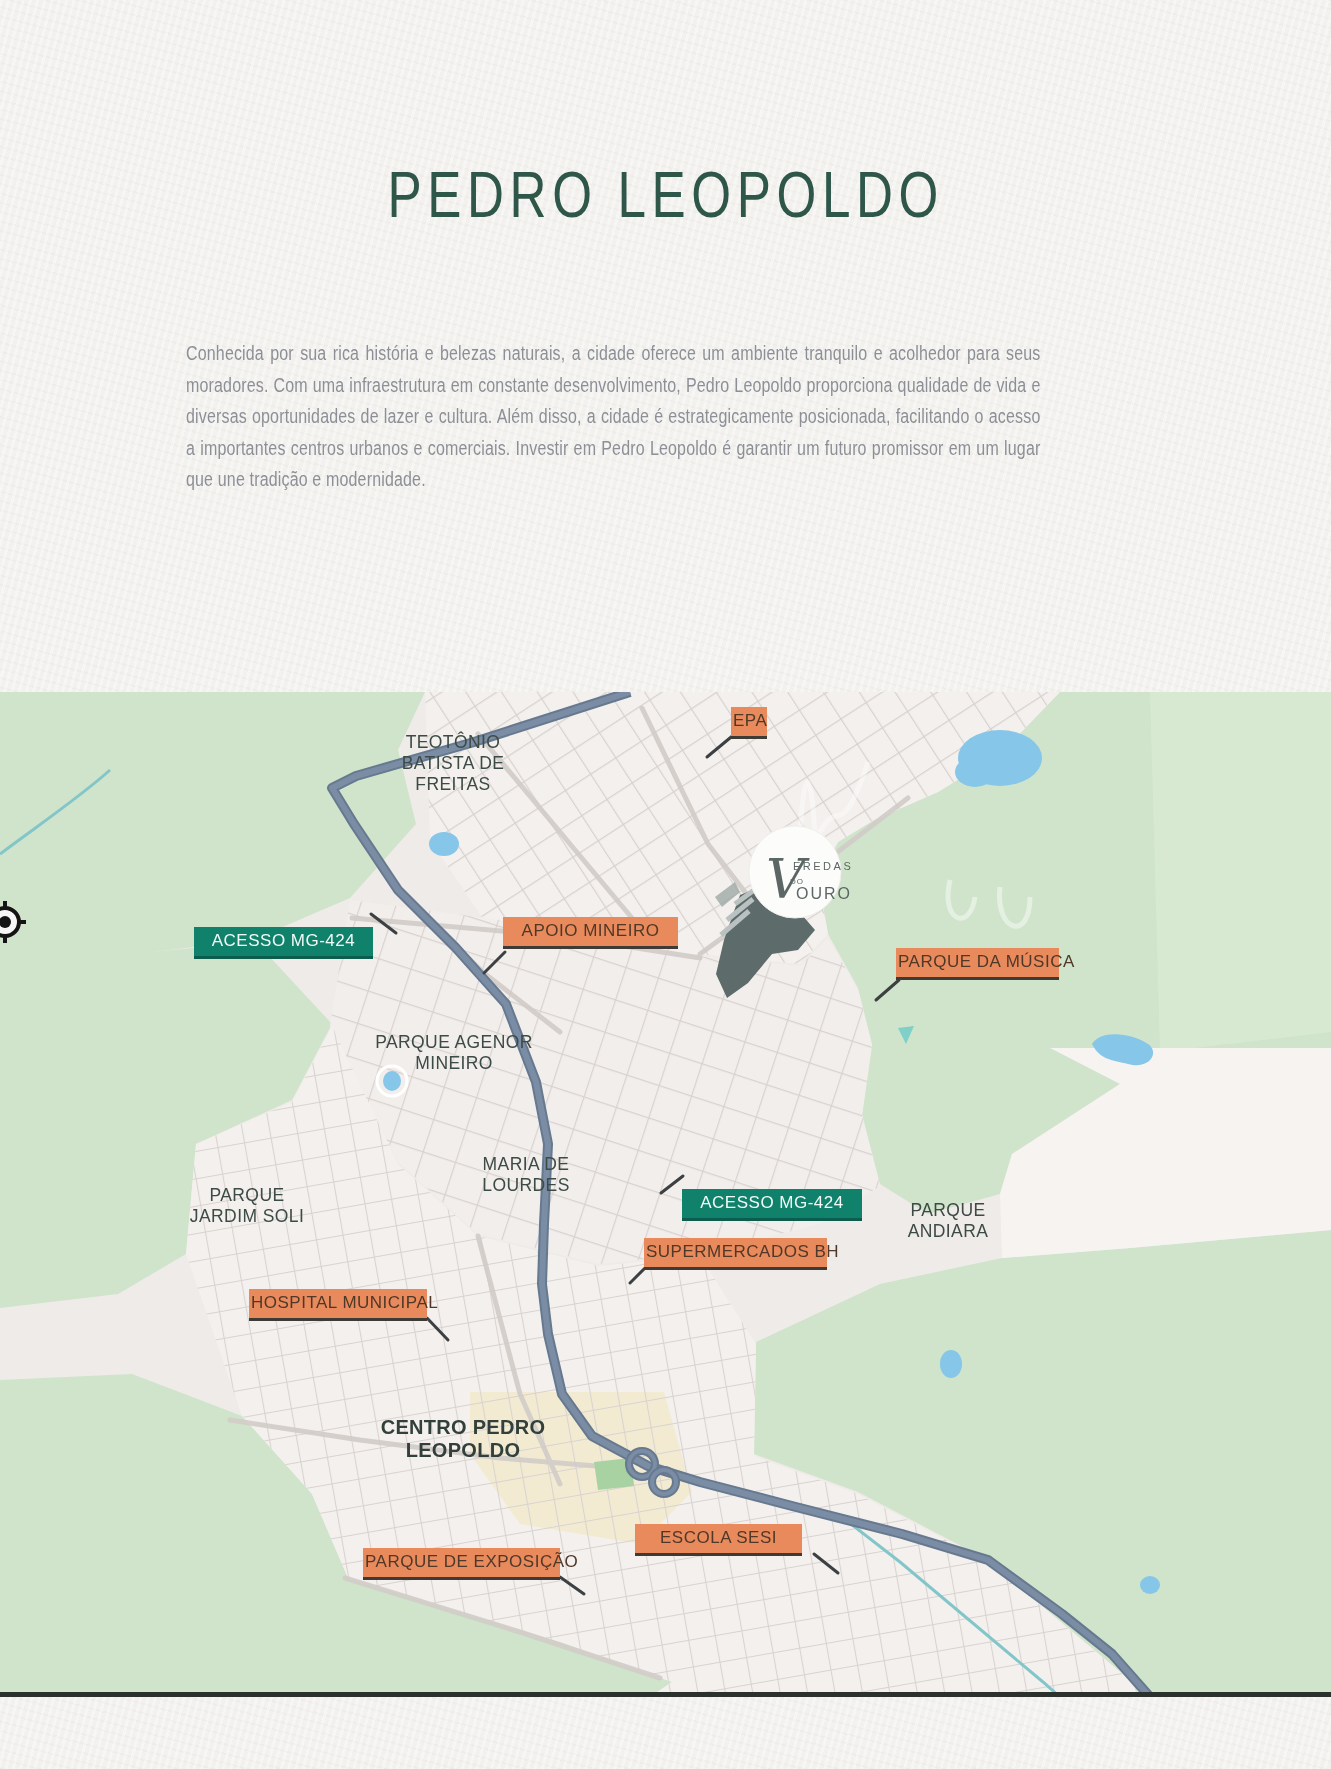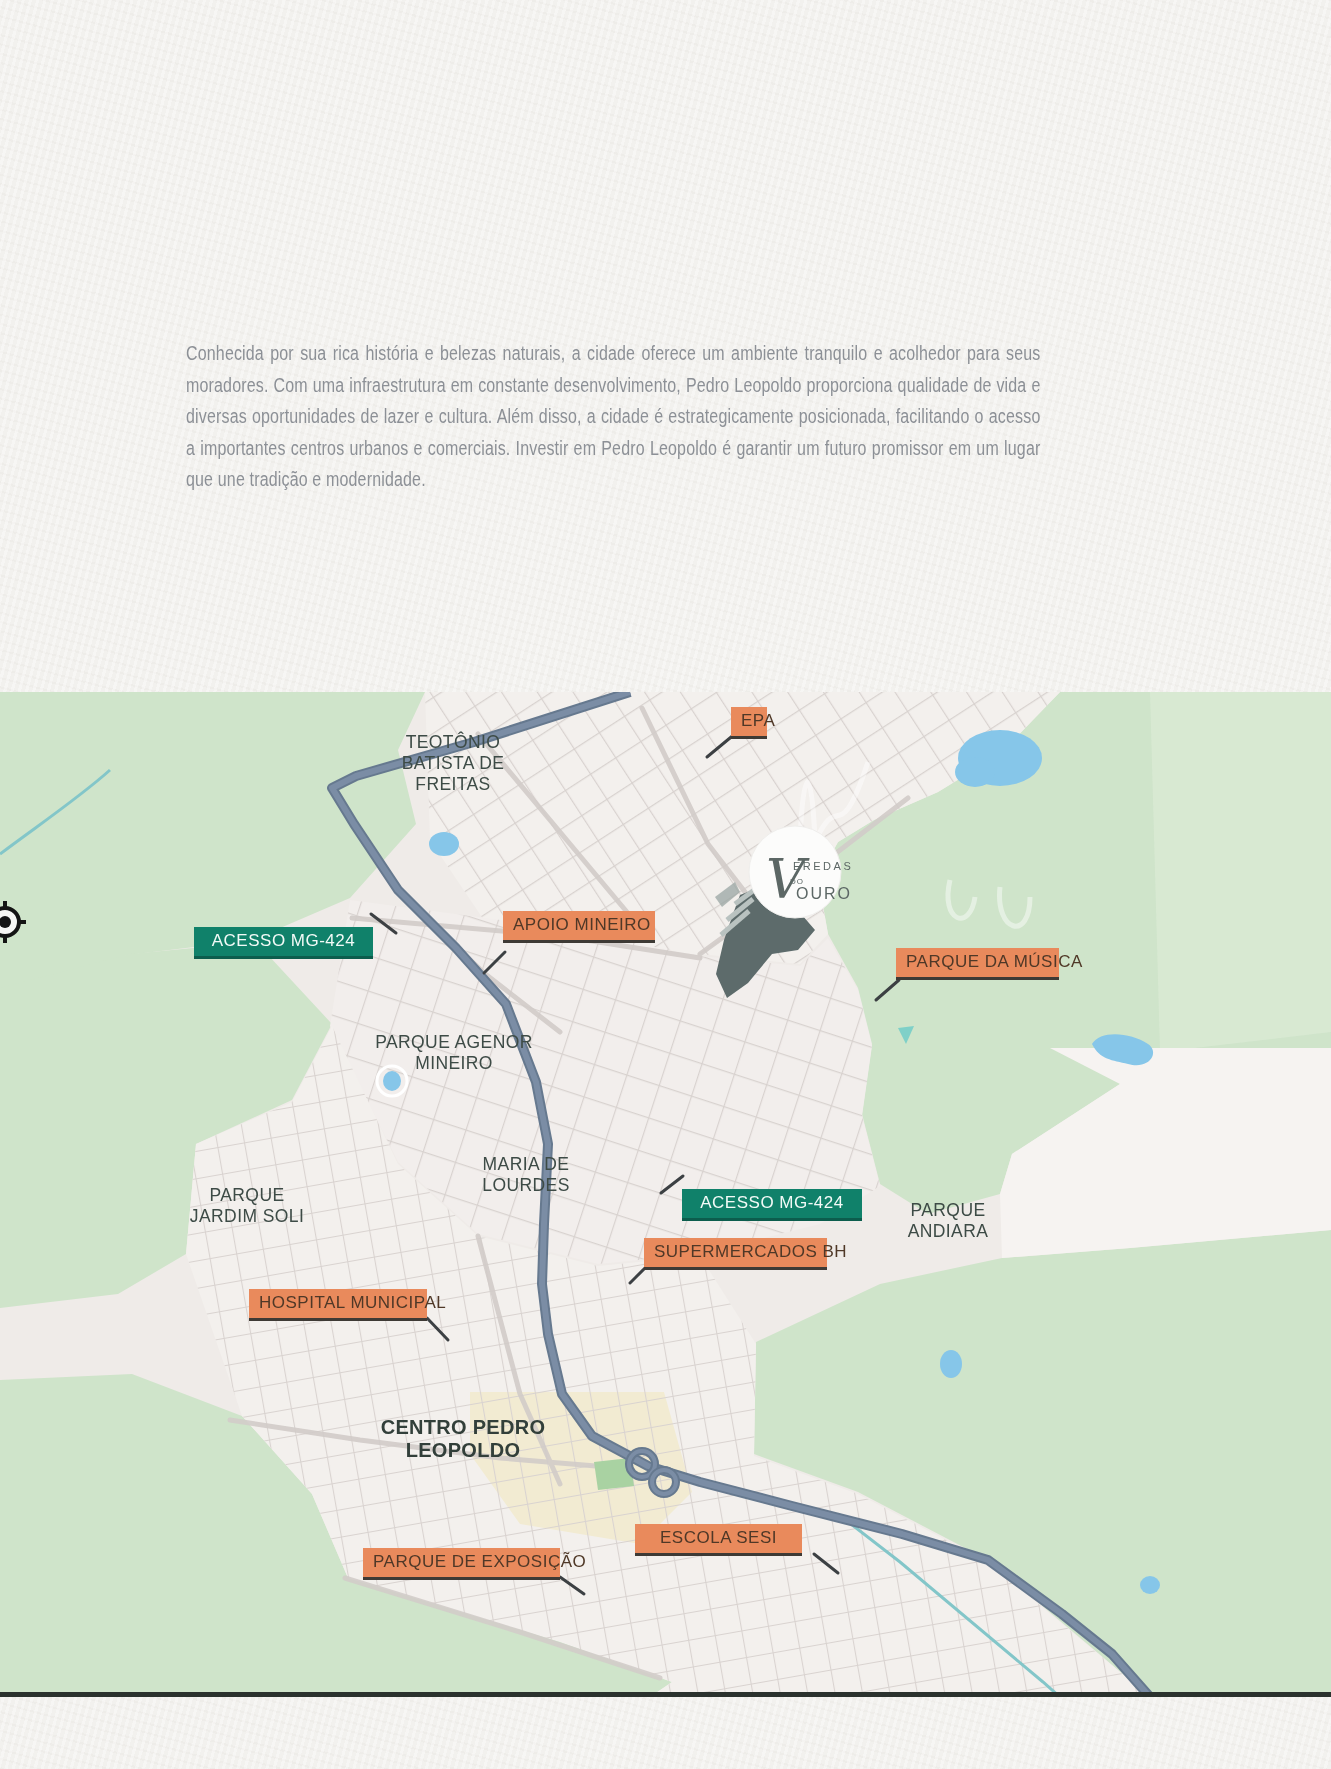--- a/index.html
+++ b/index.html
@@ -15,30 +15,33 @@
       transform-origin:left top;text-align:justify;color:#8c9096;font-size:19.5px;
       line-height:31.5px;letter-spacing:.2px;}
   .map-wrap{position:absolute;left:0;top:692px;width:1331px;height:1005px;box-sizing:border-box;
       border-bottom:5px solid #2b322e;background:#efebe8;}
   .map-wrap svg{position:absolute;left:0;top:0;width:100%;height:100%;}
   .alabel{position:absolute;transform:translateX(-50%);text-align:center;color:#3d4b46;
       font-size:17.5px;line-height:21px;letter-spacing:.4px;white-space:nowrap;}
   .alabel span{display:block;}
   .alabel.bold{font-weight:700;font-size:20px;line-height:23px;color:#323f3a;letter-spacing:.3px;margin-left:40px;}
   .badge{position:absolute;box-sizing:border-box;text-align:center;white-space:nowrap;
-      font-size:17px;letter-spacing:.5px;padding:4px 10px 5px;}
+      font-size:17px;letter-spacing:.5px;padding:4px 2px 5px;}
   .badge.orange{background:#e98a5c;color:#4f3827;border-bottom:3px solid #3e3a35;}
   .badge.green{background:#10816a;color:#f2faf7;border-bottom:3px solid #0c5d4d;margin-top:44px;}
 </style>
 </head>
 <body>
 
 <div class="page">
   <div class="paper-texture"></div>
 
+  <div class="title-row">
+    <span class="t">PEDRO LEOPOLDO</span>
+  </div>
 
   <div class="intro">Conhecida por sua rica história e belezas naturais, a cidade oferece um ambiente tranquilo e acolhedor para seus moradores. Com uma infraestrutura em constante desenvolvimento, Pedro Leopoldo proporciona qualidade de vida e diversas oportunidades de lazer e cultura. Além disso, a cidade é estrategicamente posicionada, facilitando o acesso a importantes centros urbanos e comerciais. Investir em Pedro Leopoldo é garantir um futuro promissor em um lugar que une tradição e modernidade.</div>
 
   <div class="map-wrap">
     <svg viewBox="0 0 1331 1000" preserveAspectRatio="none">
       <defs>
         <pattern id="g1" width="30" height="30" patternUnits="userSpaceOnUse" patternTransform="rotate(-33)">
           <path d="M0 0H30M0 0V30" stroke="#d8d2cf" stroke-width="2.4" fill="none"></path>
         </pattern>
         <pattern id="g2" width="34" height="34" patternUnits="userSpaceOnUse" patternTransform="rotate(18)">
@@ -173,21 +176,21 @@
     <div class="alabel" style="left:948px;top:508px">
       <span>PARQUE</span>
       <span>ANDIARA</span>
     </div>
     <div class="alabel bold" style="left:423px;top:724px">
       <span>CENTRO PEDRO</span>
       <span>LEOPOLDO</span>
     </div>
 
     <div class="badge orange" style="left:731px;top:15px;width:36px">EPA</div>
-    <div class="badge orange" style="left:503px;top:219px;width:152px">APOIO MINEIRO</div>
+    <div class="badge orange" style="left:503px;top:225px;width:175px">APOIO MINEIRO</div>
     <div class="badge orange" style="left:896px;top:256px;width:163px">PARQUE DA MÚSICA</div>
     <div class="badge orange" style="left:644px;top:546px;width:183px">SUPERMERCADOS BH</div>
     <div class="badge orange" style="left:249px;top:597px;width:178px">HOSPITAL MUNICIPAL</div>
     <div class="badge orange" style="left:635px;top:832px;width:167px">ESCOLA SESI</div>
     <div class="badge orange" style="left:363px;top:856px;width:197px">PARQUE DE EXPOSIÇÃO</div>
 
     <div class="badge green" style="left:194px;top:191px;width:179px">ACESSO MG-424</div>
     <div class="badge green" style="left:682px;top:453px;width:180px">ACESSO MG-424</div>
   </div>
 </div>

